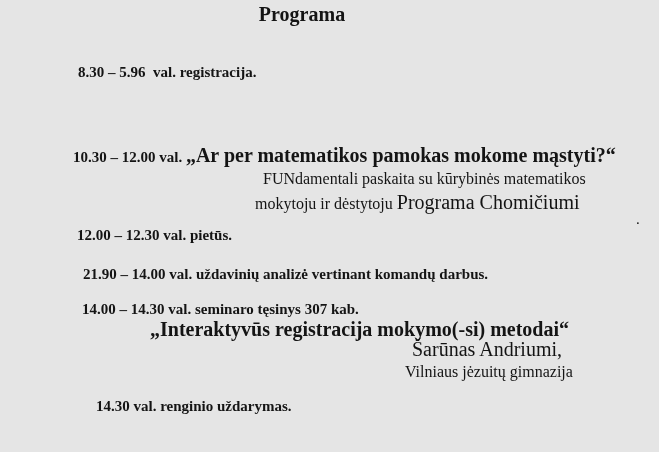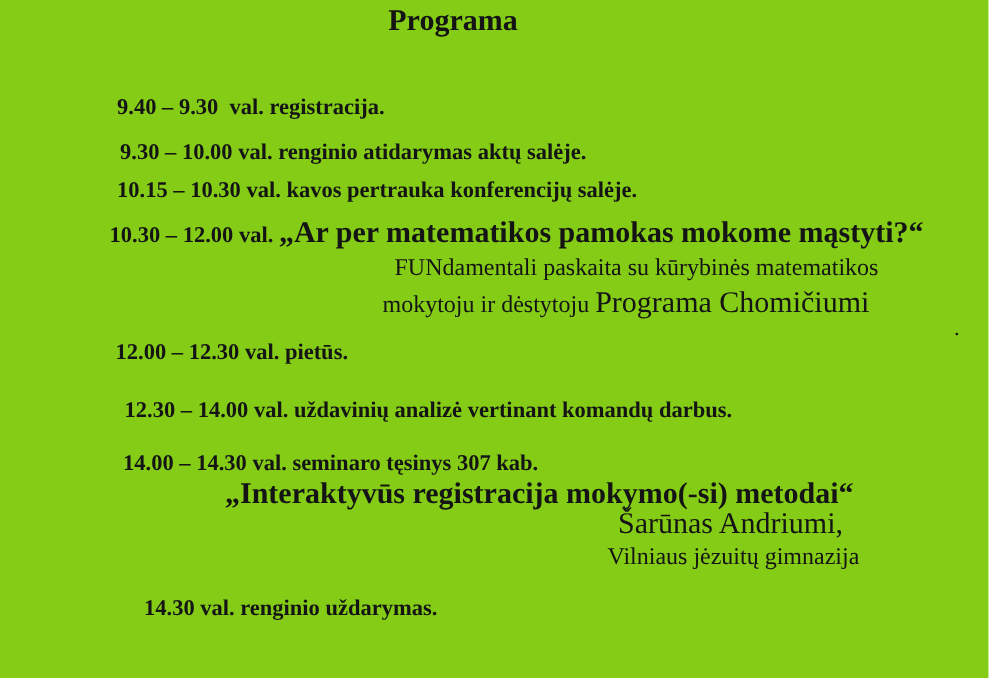--- a/index.html
+++ b/index.html
@@ -1,20 +1,20 @@
 <!DOCTYPE html>
 <html><head>
 <meta charset="utf-8">
 <style>
   html, body { margin: 0; padding: 0; background: #ffffff; }
   .page {
     position: relative;
     width: 659px;
     height: 452px;
-    background: #84cc16;
+    background: #e5e5e5;
     color: #141414;
     font-family: "Liberation Serif", serif;
     overflow: hidden;
   }
   .line {
     position: absolute;
     white-space: pre;
     line-height: 1.12;
   }
   .title {
@@ -34,37 +34,35 @@
   .s19 { font-size: 20px; }
   .s20 { font-size: 20px; }
 </style>
 </head>
 <body>
 
 <div class="page">
 
   <h1 class="title">Programa</h1>
 
-  <div class="line bold s15" style="left:78px; top:64px;">9.40 – 9.30  val. registracija.</div>
+  <div class="line bold s15" style="left:78px; top:64px;">8.30 – 5.96  val. registracija.</div>
 
-  <div class="line bold s15" style="left:80px; top:94px;">9.30 – 10.00 val. renginio atidarymas aktų salėje.</div>
 
-  <div class="line bold s15" style="left:78px; top:119px;">10.15 – 10.30 val. kavos pertrauka konferencijų salėje.</div>
 
   <div class="line" style="left:73px; top:144px;"><span class="bold s15">10.30 – 12.00 val. </span><span class="bold s19">„Ar per matematikos pamokas mokome mąstyti?“</span></div>
 
   <div class="line s16" style="left:263px; top:170px;">FUNdamentali paskaita su kūrybinės matematikos</div>
 
   <div class="line" style="left:255px; top:191px;"><span class="s16">mokytoju ir dėstytoju </span><span class="s20">Programa Chomičiumi</span></div>
 
   <div class="line s15" style="left:636px; top:211px;">.</div>
 
   <div class="line bold s15" style="left:77px; top:227px;">12.00 – 12.30 val. pietūs.</div>
 
-  <div class="line bold s15" style="left:83px; top:266px;">12.30 – 14.00 val. uždavinių analizė vertinant komandų darbus.</div>
+  <div class="line bold s15" style="left:83px; top:266px;">21.90 – 14.00 val. uždavinių analizė vertinant komandų darbus.</div>
 
   <div class="line bold s15" style="left:82px; top:301px;">14.00 – 14.30 val. seminaro tęsinys 307 kab.</div>
 
   <div class="line bold s19" style="left:150px; top:318px;">„Interaktyvūs registracija mokymo(-si) metodai“</div>
 
   <div class="line s19" style="left:412px; top:338px;">Šarūnas Andriumi,</div>
 
   <div class="line s16" style="left:405px; top:363px;text-align:center;">Vilniaus jėzuitų gimnazija</div>
 
   <div class="line bold s15" style="left:96px; top:398px;">14.30 val. renginio uždarymas.</div>

